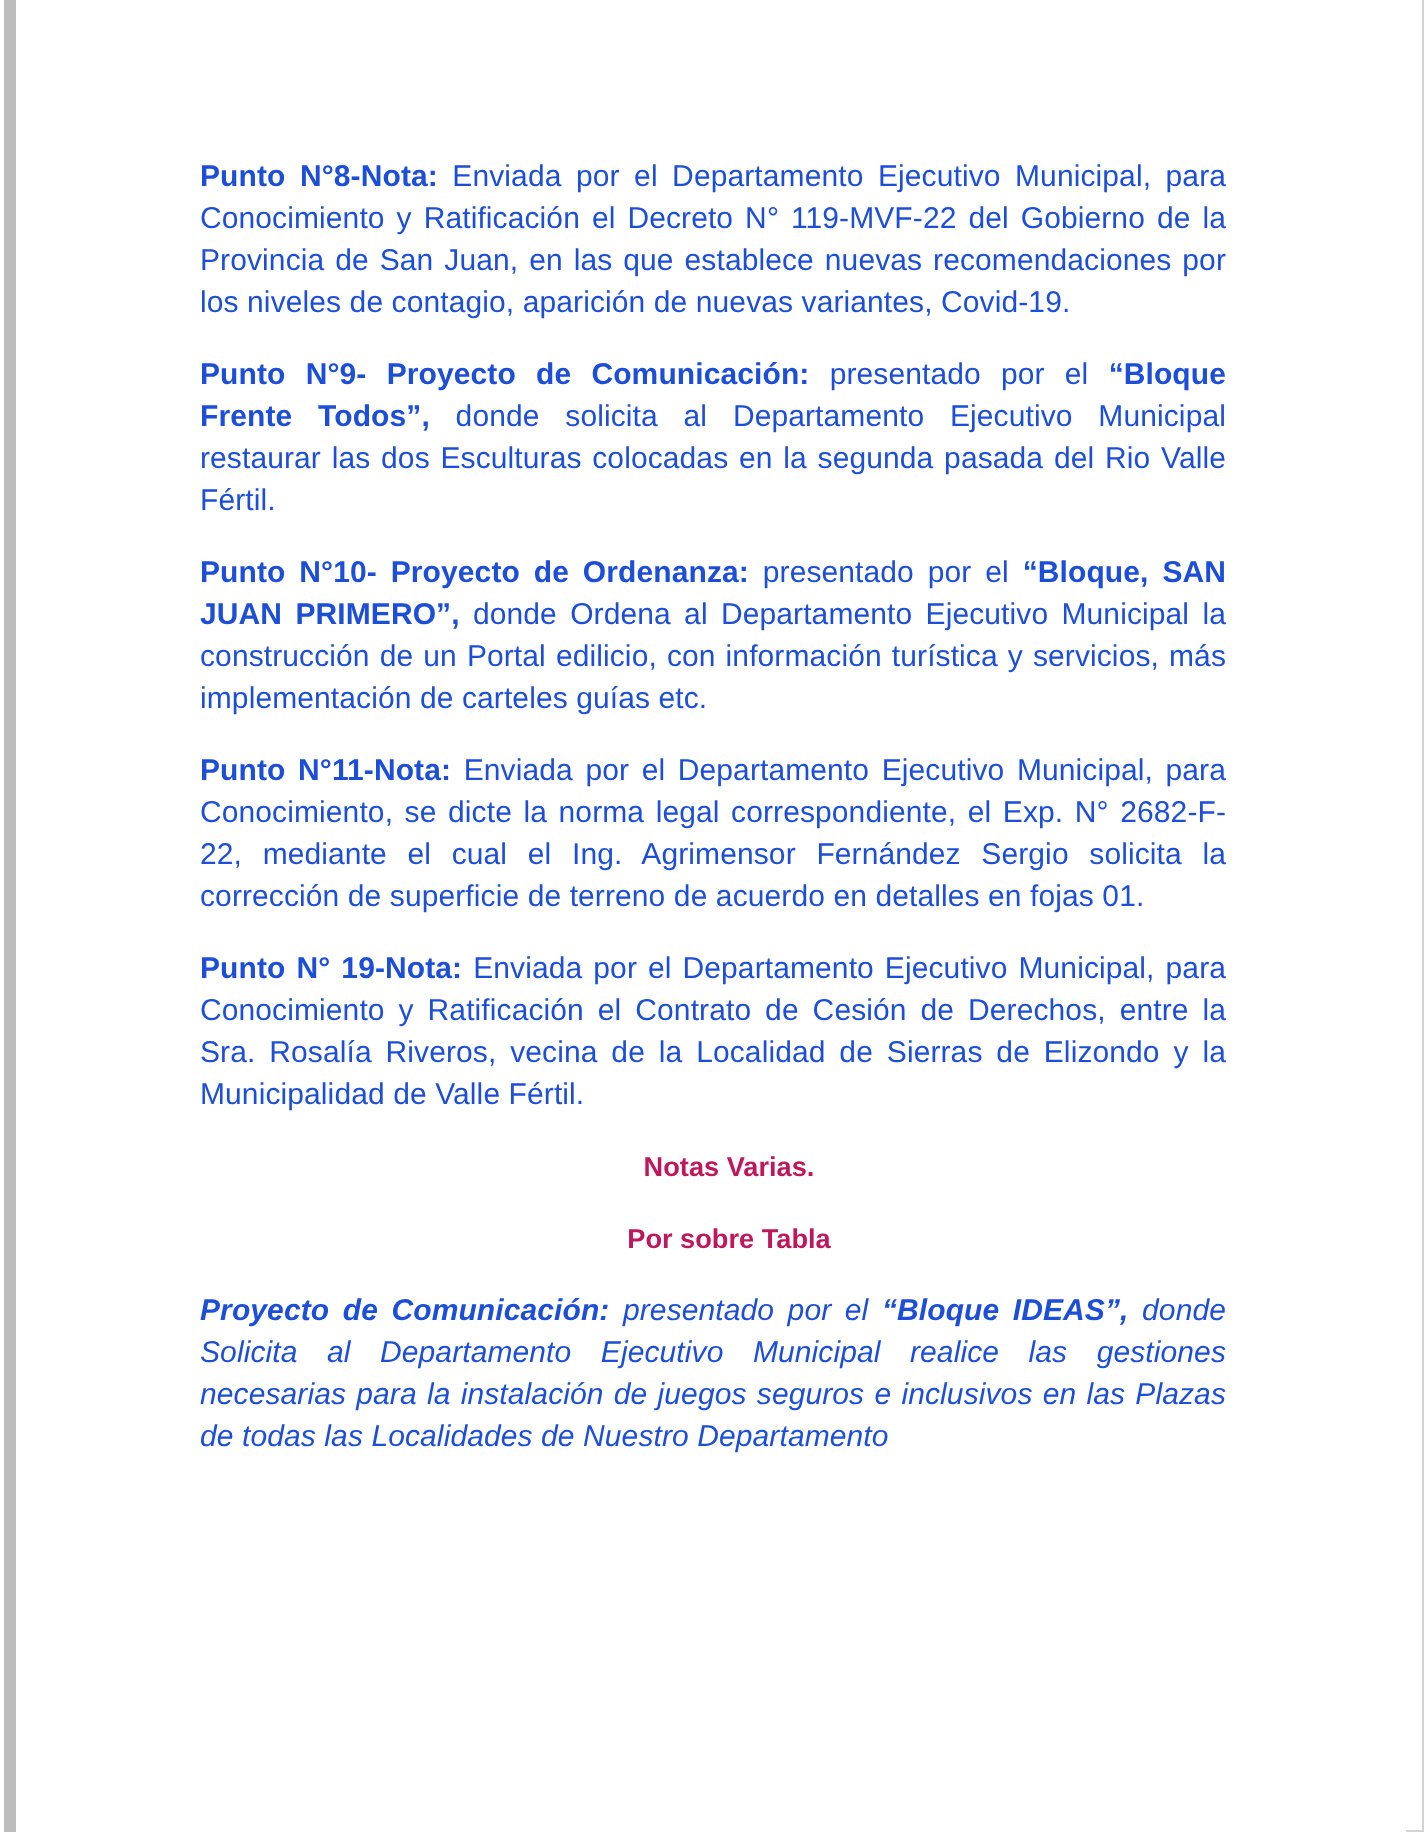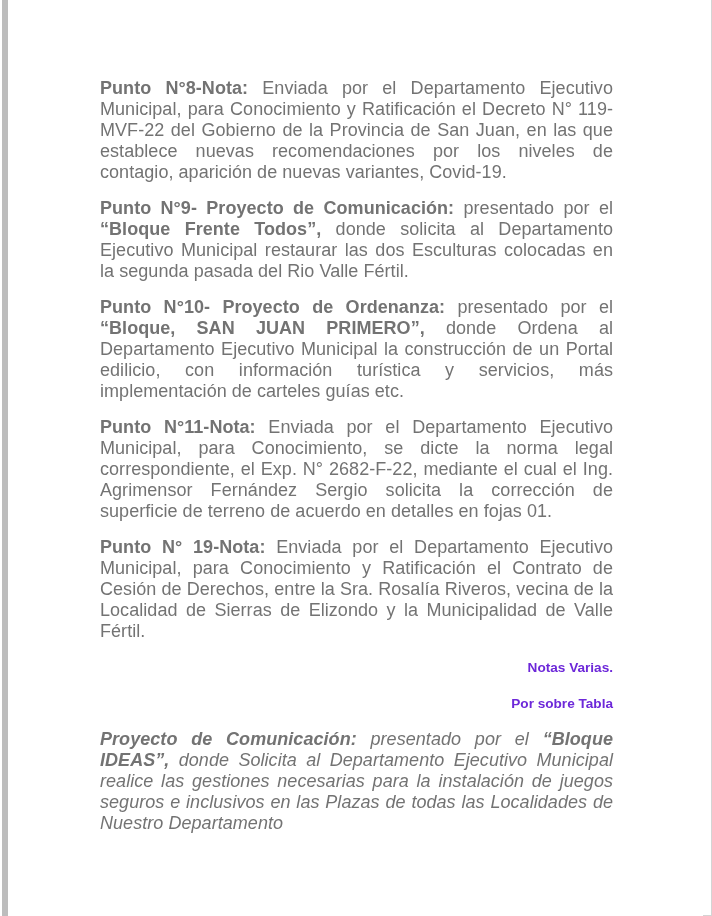--- a/index.html
+++ b/index.html
@@ -42,39 +42,39 @@
     background: #ffffff;
   }
   .content {
     position: absolute;
     left: 100px;
     top: 78px;
     width: 513px;
   }
   p.para {
     margin: 0 0 15px 0;
-    font-size: 18px;
+    font-size: 15px;
     line-height: 21px;
-    color: #737373;
+    color: #1d4ed8;
     text-align: justify;
     text-justify: inter-word;
     hyphens: none;
     letter-spacing: 0.05px;
   }
   p.para:last-child {
     margin-bottom: 0;
     font-style: italic;
   }
   p.heading-line {
     margin: 0 0 15px 16px;
     font-size: 13.6px;
     line-height: 21px;
-    color: #6d28d9;
+    color: #be185d;
     font-weight: bold;
-    text-align: right;
+    text-align: center;
   }
   .b {
     font-weight: bold;
   }
 </style>
 </head>
 <body>
 
 <div class="page">
   <div class="page-inner"></div>

